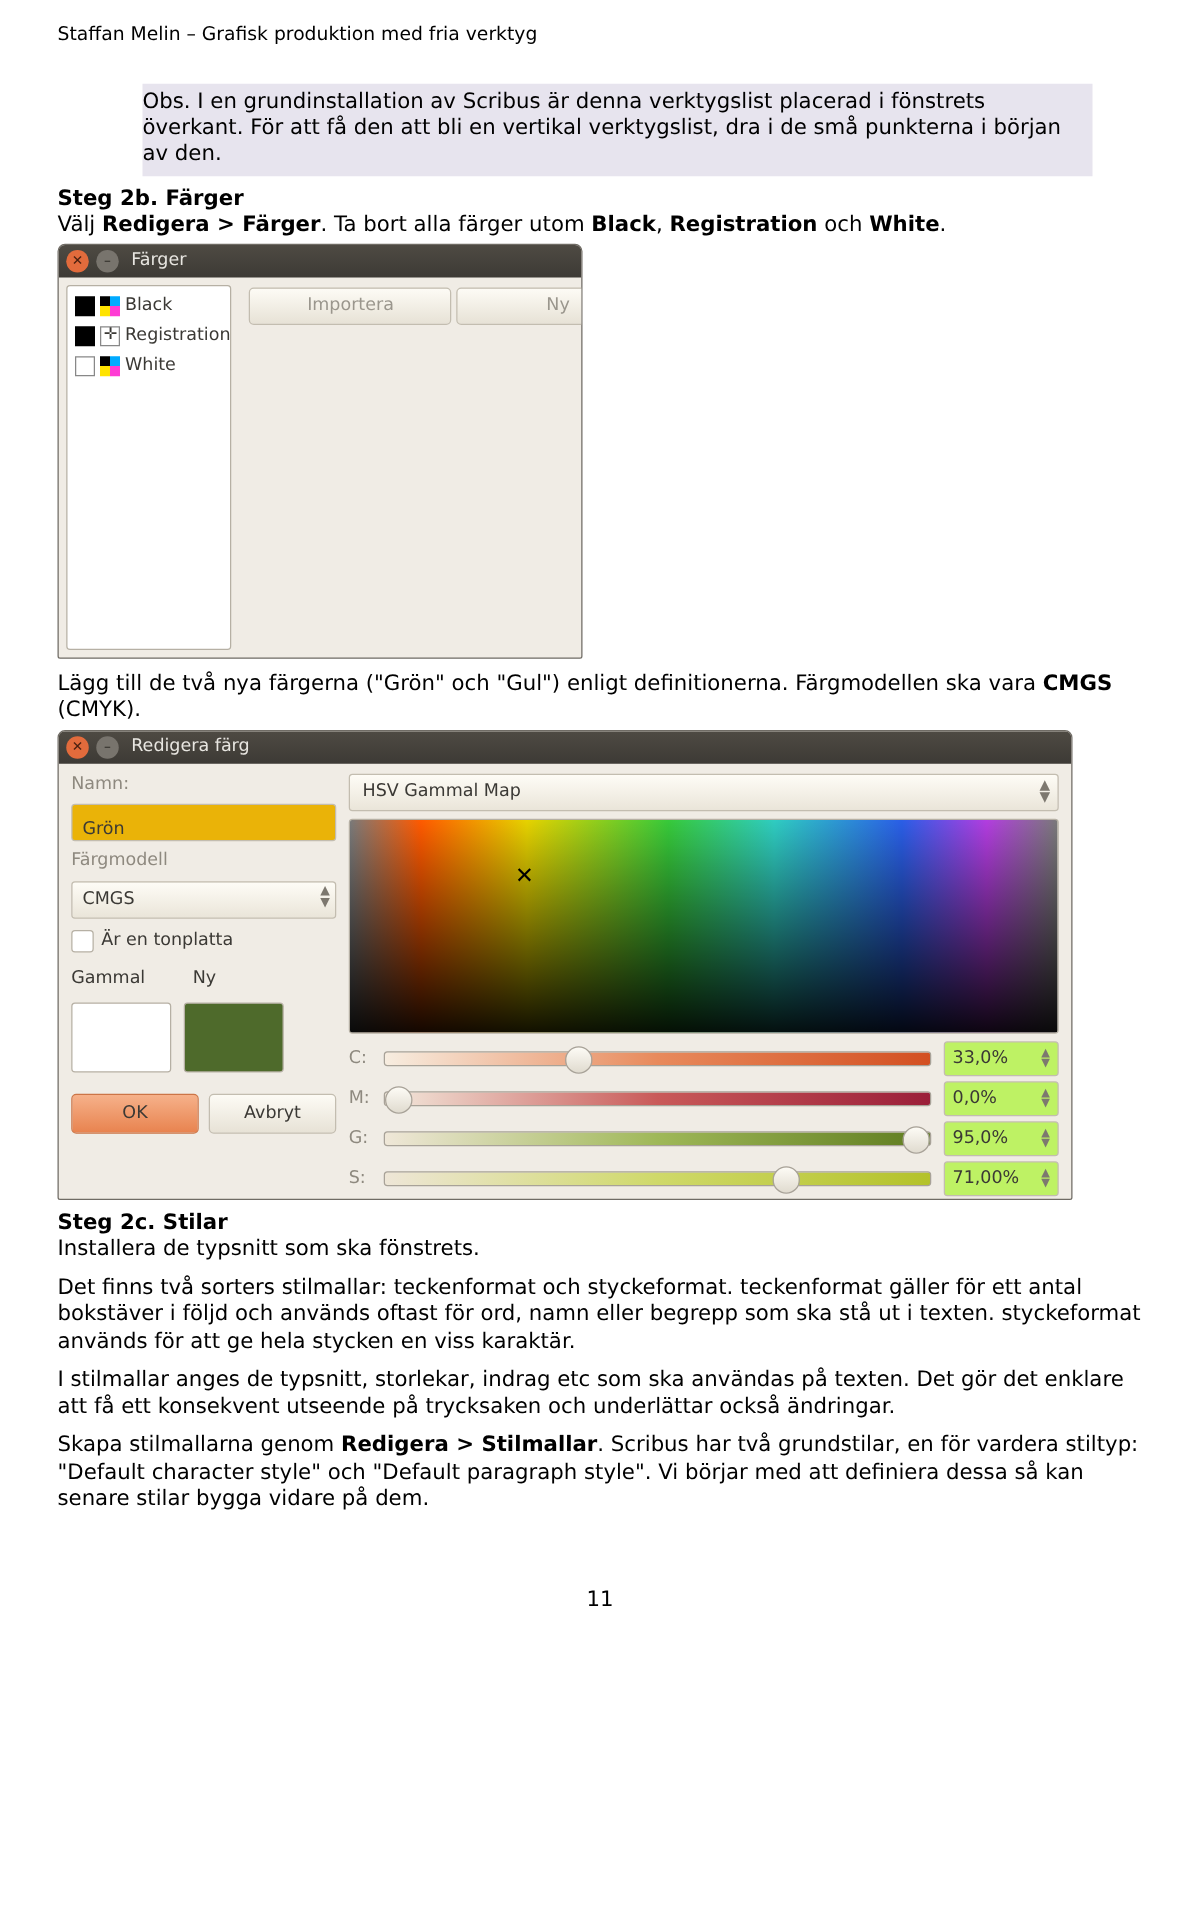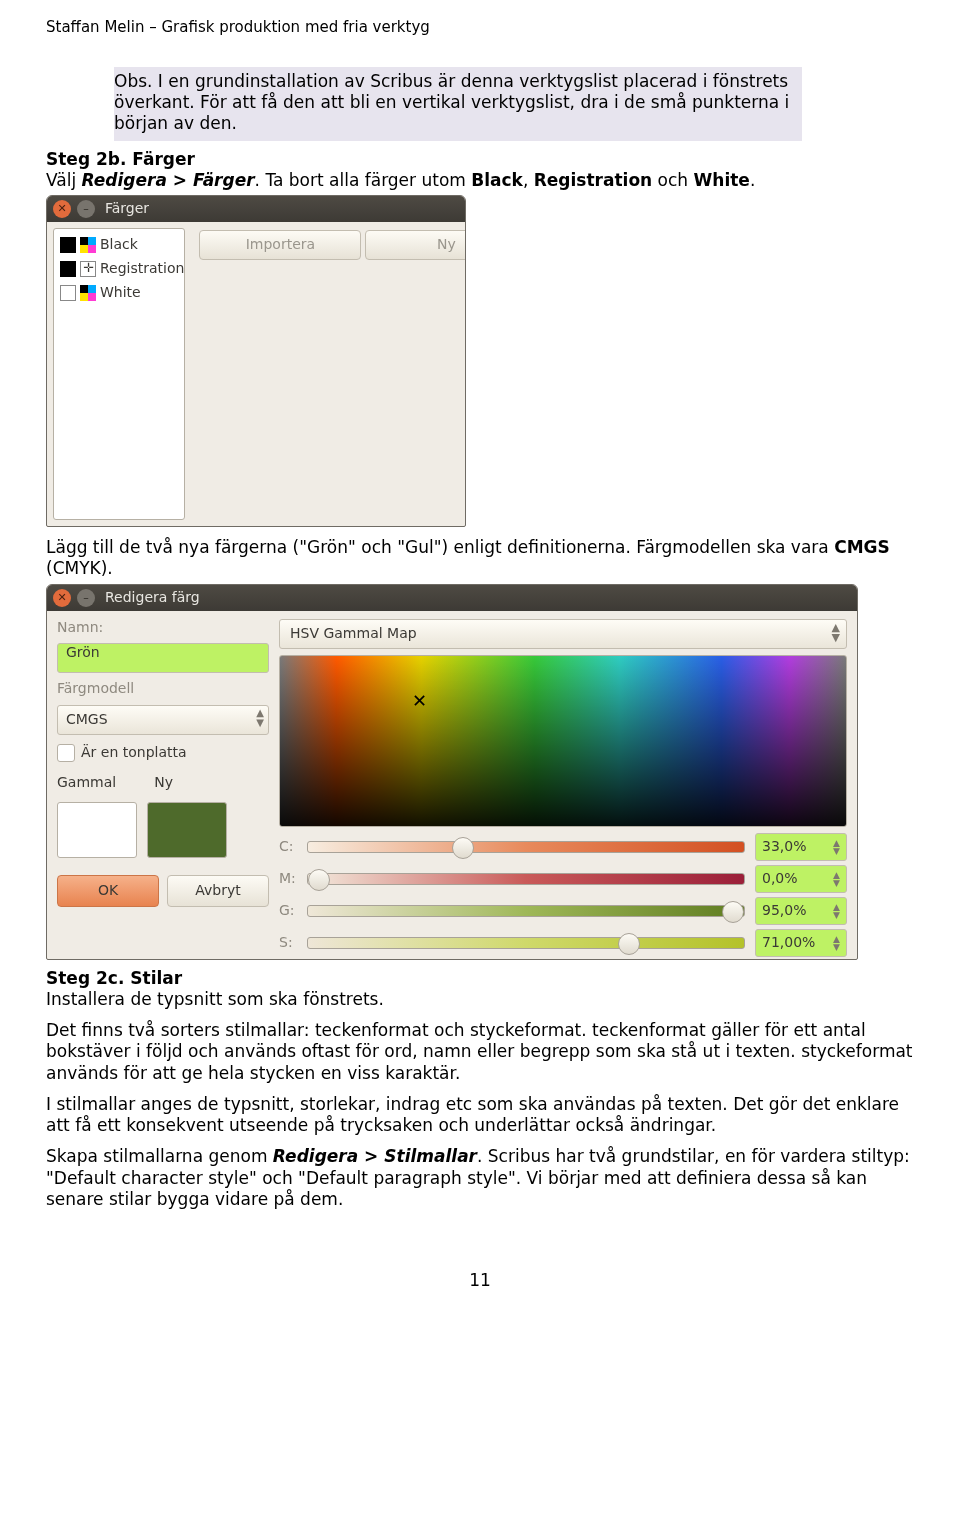--- a/index.html
+++ b/index.html
@@ -1,20 +1,20 @@
 <!DOCTYPE html>
 <html><head>
 <meta charset="utf-8">
 <style>
 html,body{margin:0;padding:0;font-family:"DejaVu Sans",Verdana,sans-serif;background:#fff;color:#000}
 .page{width:960px;margin:0 auto;padding:18px 46px 30px 46px;box-sizing:border-box;font-size:17px;line-height:1.25}
 .hdr{font-size:15px;color:#000;margin-bottom:30px}
-.note{background:#e7e4ee;padding:4px 0 6px 0;margin:0 0 8px 68px;width:688px}
+.note{background:#e7e4ee;padding:4px 0 6px 0;margin:0 0 8px 68px;width:760px}
 .step{font-weight:bold;margin-top:6px}
-.inline-bold{font-weight:bold;font-style:italic}
+.inline-bold{font-weight:bold;}
 .bold{font-weight:bold}
 
 .dlg{width:418px;background:#f0ece5;border:1px solid #6f6b64;border-radius:6px 6px 2px 2px;margin-top:4px;overflow:hidden;font-size:14px;color:#3b3935}
 .tbar{background:linear-gradient(#4e4a43,#3d3a35);color:#e8e6e1;height:26px;display:flex;align-items:center}
 .tbtn{width:18px;height:18px;border-radius:9px;margin-left:6px;display:flex;align-items:center;justify-content:center;font-size:11px}
 .tbtn.close{background:#e26b3c;color:#481f0f}
 .tbtn.min{background:#78746d;color:#2b2823}
 .tbar .title{margin-left:10px;font-weight:normal}
 .dlg-body{display:flex}
 .clist{width:176px;background:#fff;border:1px solid #b6b0a4;border-radius:3px;margin:6px;padding:4px 0 0 0;height:286px}
@@ -31,21 +31,21 @@
 .btn.orange{background:linear-gradient(#f6b18a,#e8834f);border-color:#cc7547;color:#3b2517}
 .divider{height:14px}
 
 .dlg2{width:810px;background:#f0ece5;border:1px solid #6f6b64;border-radius:6px 6px 2px 2px;margin-top:4px;overflow:hidden;font-size:14px;color:#3b3935}
 .d2top{display:flex;padding:8px 10px 0 10px;gap:10px}
 .leftcol{width:212px;display:flex;flex-direction:column;gap:7px}
 .lbl{color:#8e897f;font-size:14px}
 .lbl.dark{color:#3b3935}
 .field{height:28px;border:1px solid #c3bdb0;border-radius:3px;background:linear-gradient(#fefcf6,#eae5d9);display:flex;align-items:center;padding:0 24px 0 8px;position:relative}
 .field .spin{position:absolute;right:4px;top:2px;font-size:10px;line-height:10px;color:#7d786f}
-.txtfield{height:28px;border:1px solid #c3bdb0;border-radius:3px;background:#bef264;padding:0 8px;display:flex;align-items:flex-start}
+.txtfield{height:28px;border:1px solid #c3bdb0;border-radius:3px;background:#eab308;padding:0 8px;display:flex;align-items:flex-end}
 .chkrow{display:flex;align-items:center;gap:6px;margin-top:2px}
 .chk{width:16px;height:16px;border:1px solid #b6b0a4;border-radius:3px;background:#fff}
 .swatchlbls{display:flex;gap:38px;margin-top:5px}
 .swatches{display:flex;gap:10px;margin-top:4px}
 .bigsw{width:78px;height:54px;border:1px solid #b6b0a4;border-radius:3px}
 .bigsw.old{background:#fff}
 .bigsw.new{background:#4e6a2b}
 .okrow{display:flex;gap:8px;margin-top:10px}
 .btn2{height:30px;flex:1;border:1px solid #c3bdb0;border-radius:4px;background:linear-gradient(#fdfbf5,#e7e2d6);display:flex;align-items:center;justify-content:center;color:#3b3935}
 .btn2.orange{background:linear-gradient(#f6b18a,#e8834f);border-color:#cc7547}

